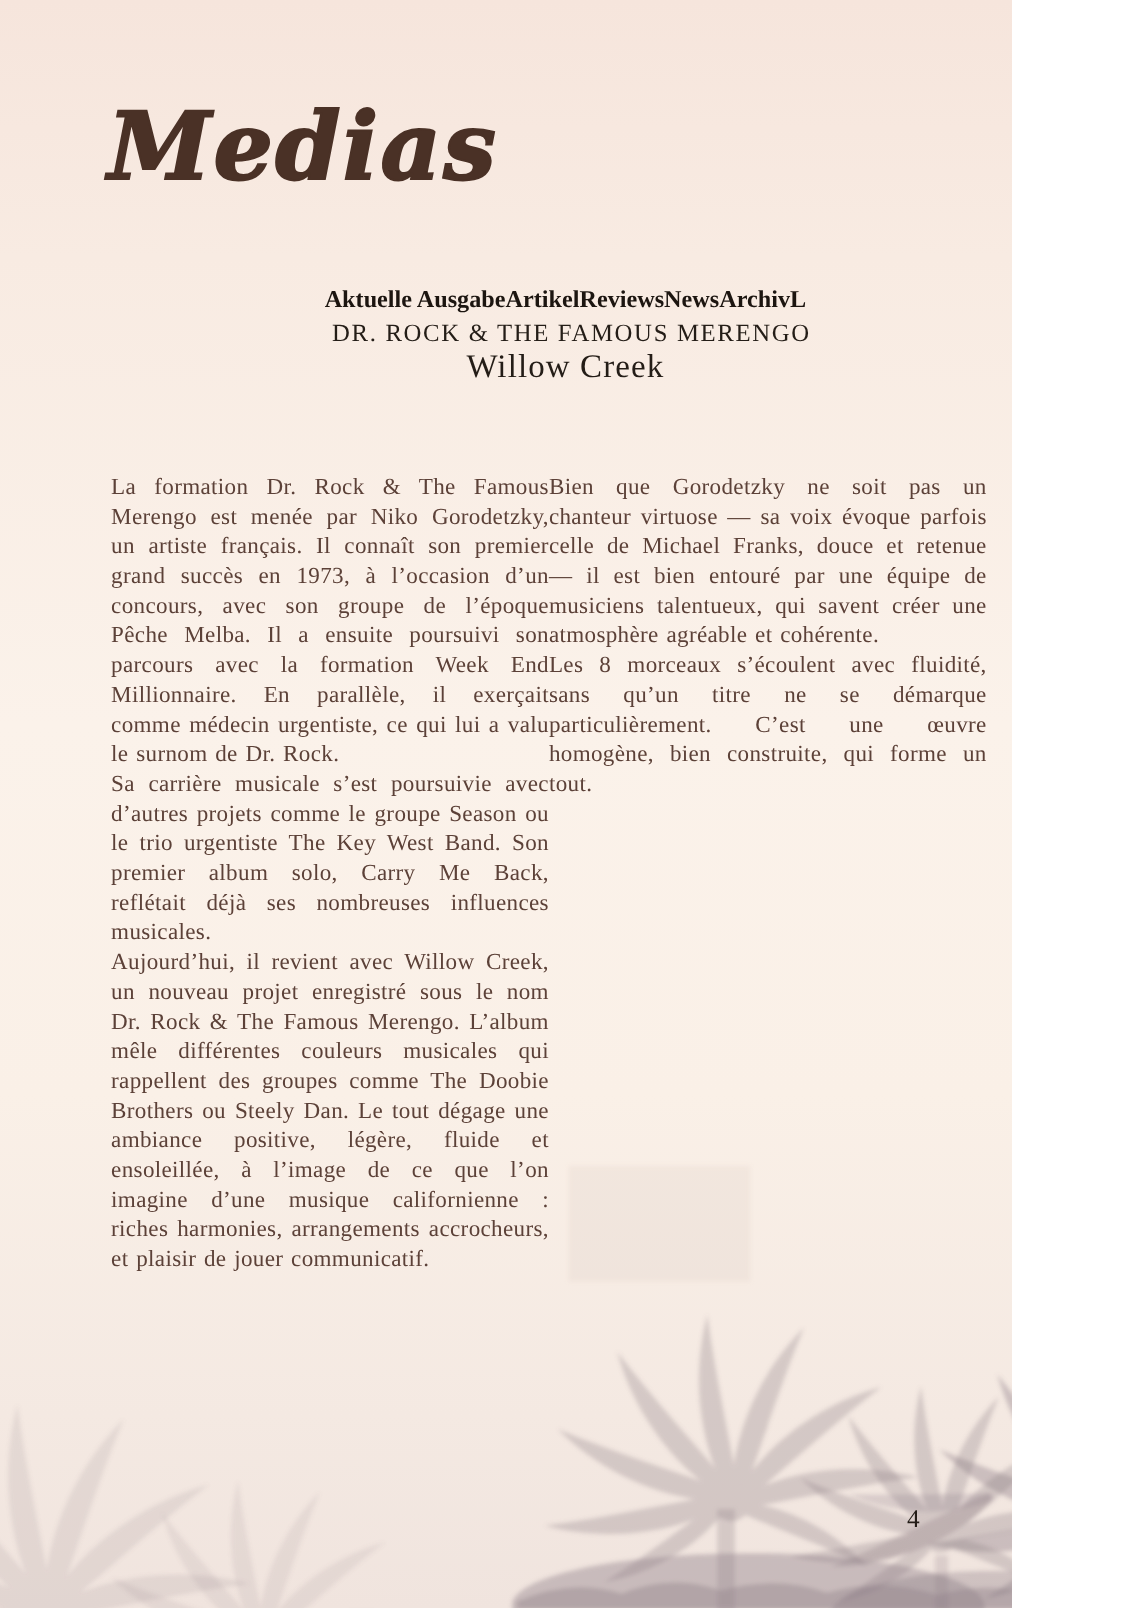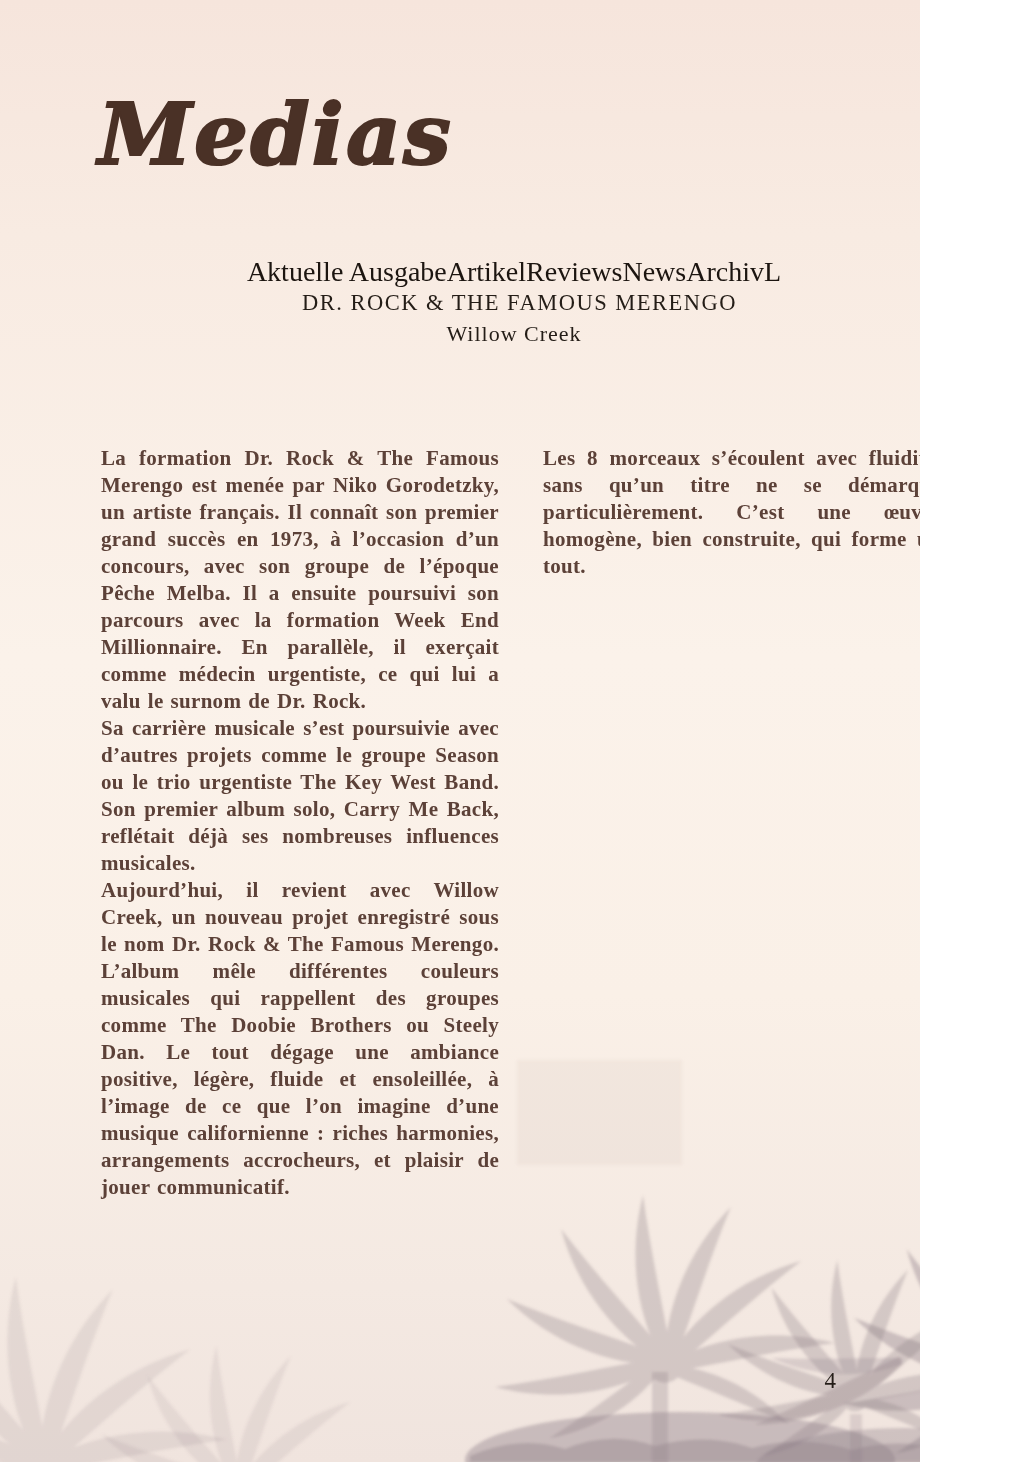--- a/index.html
+++ b/index.html
@@ -31,39 +31,39 @@
     font-style:italic;font-weight:600;
     font-size:44px;line-height:1.2;
     color:#4b3327;
   }
   .centerblock{
     position:absolute;left:0;top:256px;width:1028px;
     text-align:center;
     color:#221b15;
   }
   .centerblock .nav-line{
-    font-weight:normal;
-    font-size:28px;line-height:31px;
+    font-weight:bold;
+    font-size:22px;line-height:31px;
     color:#1c1510;
   }
   .centerblock .band-line{
     font-size:22.5px;line-height:31px;
     letter-spacing:1.5px;
     color:#241d17;
     padding-left:11px;
   }
   .centerblock .album-line{
-    font-size:22px;line-height:31px;
+    font-size:30px;line-height:31px;
     letter-spacing:1px;
     color:#241d17;
   }
   .columns{
-    position:absolute;left:101px;top:445px;
+    position:absolute;left:101px;top:429px;
     width:840px;
-    display:flex;gap:44px;font-weight:bold;
+    display:flex;
   }
   .col{
     width:398px;
     text-align:justify;
     font-size:21px;line-height:27px;
     letter-spacing:0.3px;word-spacing:1.5px;
     color:#5c4138;
     hyphens:none;
   }
   .col p{margin:0;}
@@ -123,19 +123,20 @@
     <div class="album-line">Willow Creek</div>
   </div>
 
   <div class="columns">
     <div class="col">
         <p>La formation Dr. Rock &amp; The Famous Merengo est menée par Niko Gorodetzky, un artiste français. Il connaît son premier grand succès en 1973, à l’occasion d’un concours, avec son groupe de l’époque Pêche Melba. Il a ensuite poursuivi son parcours avec la formation Week End Millionnaire. En parallèle, il exerçait comme médecin urgentiste, ce qui lui a valu le surnom de Dr. Rock.</p>
         <p>Sa carrière musicale s’est poursuivie avec d’autres projets comme le groupe Season ou le trio urgentiste The Key West Band. Son premier album solo, Carry Me Back, reflétait déjà ses nombreuses influences musicales.</p>
         <p>Aujourd’hui, il revient avec Willow Creek, un nouveau projet enregistré sous le nom Dr. Rock &amp; The Famous Merengo. L’album mêle différentes couleurs musicales qui rappellent des groupes comme The Doobie Brothers ou Steely Dan. Le tout dégage une ambiance positive, légère, fluide et ensoleillée, à l’image de ce que l’on imagine d’une musique californienne : riches harmonies, arrangements accrocheurs, et plaisir de jouer communicatif.</p>
       </div>
     <div class="col">
+        <p>Bien que Gorodetzky ne soit pas un chanteur virtuose — sa voix évoque parfois celle de Michael Franks, douce et retenue — il est bien entouré par une équipe de musiciens talentueux, qui savent créer une atmosphère agréable et cohérente.</p>
         <p>Les 8 morceaux s’écoulent avec fluidité, sans qu’un titre ne se démarque particulièrement. C’est une œuvre homogène, bien construite, qui forme un tout.</p>
       </div>
   </div>
 
   <div class="pagenum">4</div>
 
 </div>
 
 </body></html>

